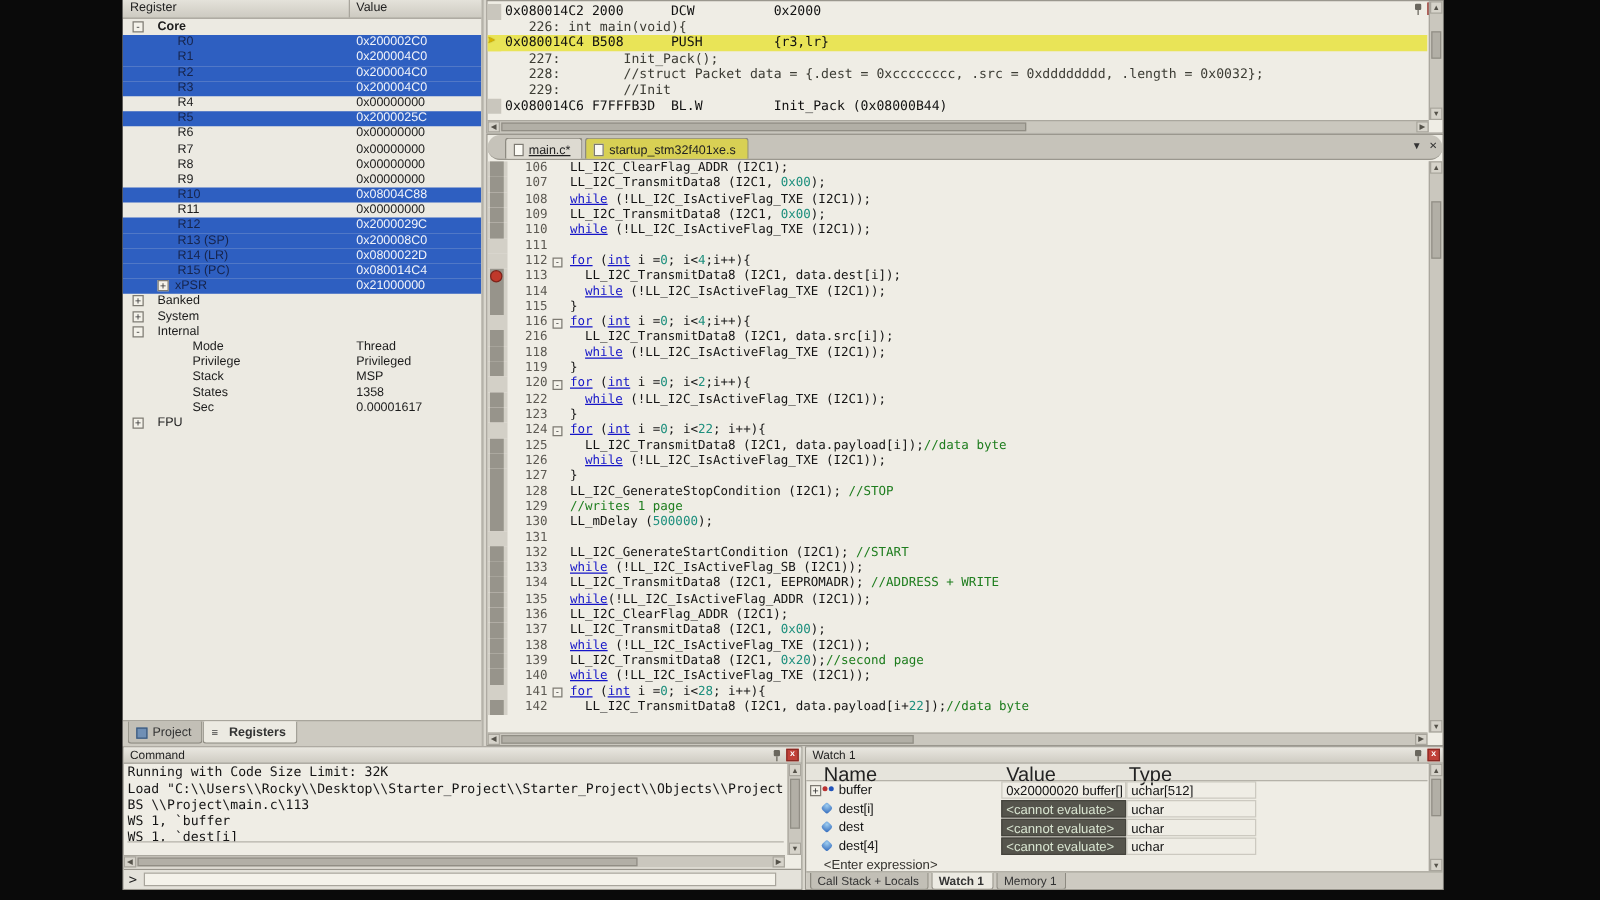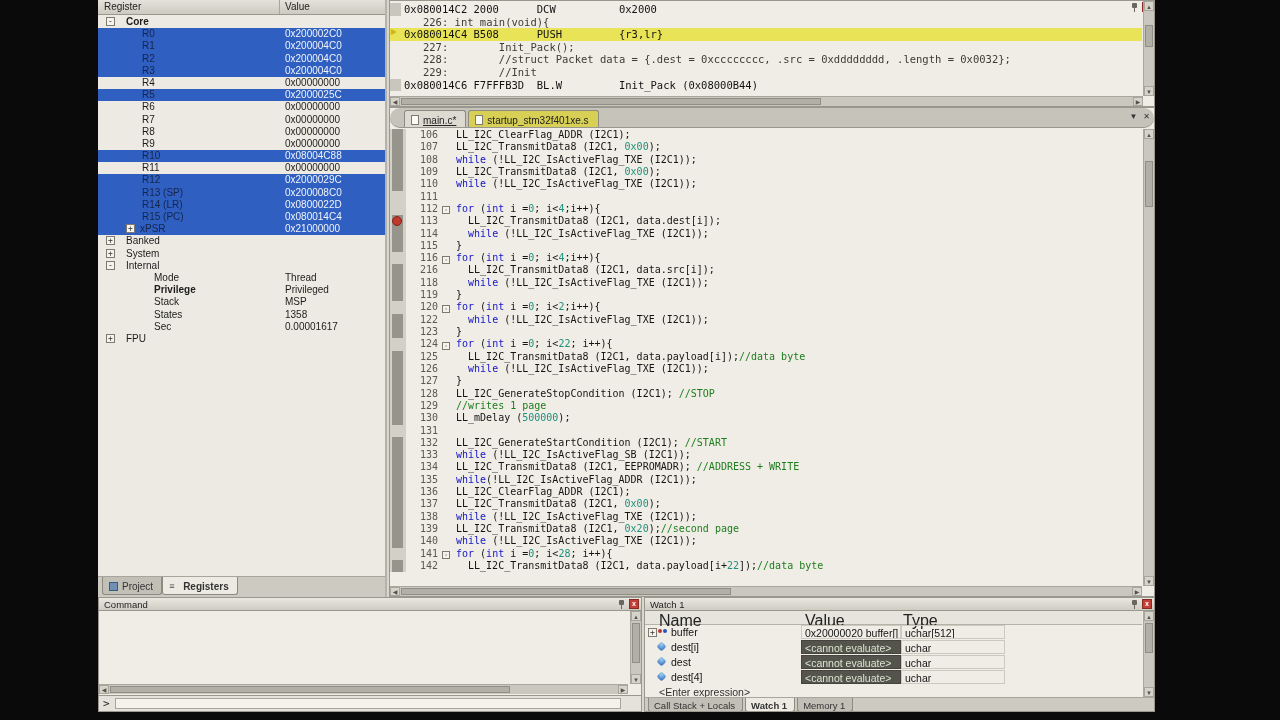--- a/index.html
+++ b/index.html
@@ -97,21 +97,21 @@
   .cline { position:relative; height:12.32px; line-height:12.32px; white-space:pre;
     font-family:"DejaVu Sans Mono", monospace; font-size:10px; color:#141414; }
   .cline .margin { position:absolute; left:0; top:0; width:16px; height:100%; background:#d3d0c7; }
   .cline .mark { position:absolute; left:2px; top:0; width:11px; height:100%; background:#97948b; }
   .cline .bp { position:absolute; left:2px; top:1px; width:10px; height:10px; border-radius:50%;
     background:#c0392b; border:1px solid #7e241b; }
   .cline .lno { position:absolute; left:18px; width:30px; text-align:right; color:#5c5952; }
   .cline .fold { position:absolute; left:52px; top:1.5px; }
   .cline .fold .expander { width:8px; height:8px; font-size:7px; line-height:6px; }
   .cline .txt { position:absolute; left:66px; }
-  .kw { color:#1515c8; } .num { color:#1d8f7d; } .cmt { color:#1e7d1e; }
+  .kw { color:#1515c8;text-decoration:underline; } .num { color:#1d8f7d; } .cmt { color:#1e7d1e; }
   #editor .hscroll { bottom:0; left:0; right:12px; }
   #editor .vscroll { top:21px; bottom:10px; }
 
   
   #command { position:absolute; left:0; top:597px; width:544px; height:115px;
     background:#efede5; border:1px solid #9a978e; }
   #cmd-lines { position:absolute; left:3px; top:14px; right:14px; height:62px; overflow:hidden;
     border-bottom:1px solid #b5b2a9; }
   .cmdline { height:13px; line-height:13px; font-family:"DejaVu Sans Mono", monospace;
     font-size:10.5px; white-space:pre; color:#141414; }
@@ -245,21 +245,21 @@
         </div>
         <div class="trow">
           <span class="expander exp" style="left: 8px;">-</span>
           <span class="nm" style="left: 28px;">Internal</span>
         </div>
         <div class="trow">
           <span class="nm" style="left: 56px;">Mode</span>
           <span class="val">Thread</span>
         </div>
         <div class="trow">
-          <span class="nm" style="left: 56px; font-weight: bold;">Privilege</span>
+          <span class="nm" style="left: 56px;">Privilege</span>
           <span class="val">Privileged</span>
         </div>
         <div class="trow">
           <span class="nm" style="left: 56px;">Stack</span>
           <span class="val">MSP</span>
         </div>
         <div class="trow">
           <span class="nm" style="left: 56px;">States</span>
           <span class="val">1358</span>
         </div>
@@ -376,20 +376,27 @@
   </div>
 
   <div id="command">
     <div class="titlebar">
       <span>Command</span>
       <span class="win-ctrls">
         <span class="pin"></span>
         <span class="closebox">x</span>
       </span>
     </div>
+    <div id="cmd-lines">
+        <div class="cmdline">Running with Code Size Limit: 32K</div>
+        <div class="cmdline">Load "C:\\Users\\Rocky\\Desktop\\Starter_Project\\Starter_Project\\Objects\\Project</div>
+        <div class="cmdline">BS \\Project\main.c\113</div>
+        <div class="cmdline">WS 1, `buffer</div>
+        <div class="cmdline">WS 1, `dest[i]</div>
+      </div>
     <div class="vscroll">
       <span class="arr up">▲</span>
       <span class="thumb" style="top:12px; height:40px;"></span>
       <span class="arr dn">▼</span>
     </div>
     <div class="hscroll">
       <span class="arr lf">◀</span>
       <span class="thumb" style="left:11px; width:400px;"></span>
       <span class="arr rt">▶</span>
     </div>

